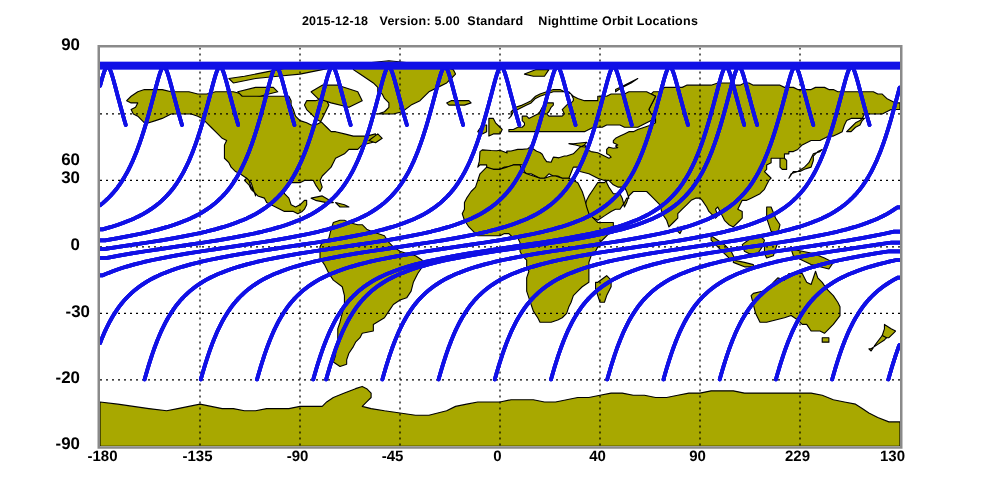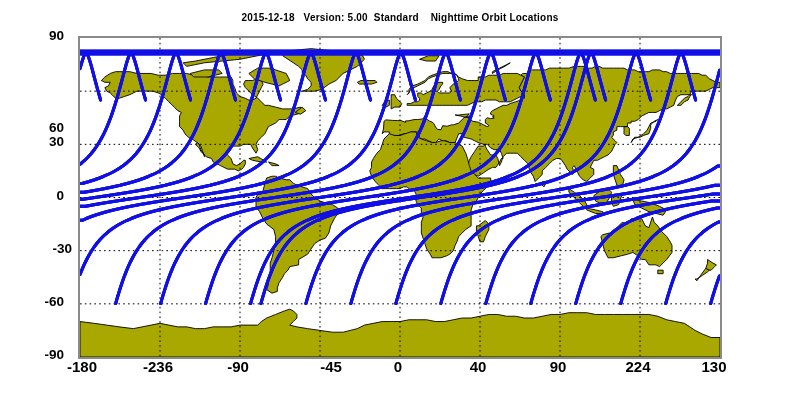--- a/index.html
+++ b/index.html
@@ -38,52 +38,52 @@
   .ytick{
     position:absolute;right:0;
     font-size:13.5px;font-weight:bold;color:#000;
     text-align:right;line-height:1;
     transform:translateY(-50%);
     white-space:nowrap;
   }
   #ylabels{position:absolute;left:0px;top:36px;width:72px;height:319px;}
   .xtick{
     position:absolute;top:0;
-    font-size:15px;font-weight:bold;color:#000;
+    font-size:12px;font-weight:bold;color:#000;
     text-align:center;line-height:1;
     transform:translateX(-50%);
     white-space:nowrap;
   }
   #xlabels{position:absolute;left:78px;top:359px;width:640px;height:22px;}
 </style>
 </head>
 <body>
 
 <div id="fig">
 
   <div id="title">2015-12-18   Version: 5.00  Standard    Nighttime Orbit Locations</div>
 
   <div id="ylabels">
       <div class="ytick" style="top: 0px; right: 8px;">90</div>
       <div class="ytick" style="top: 53.1667px; right: 8px; margin-top: 39px;">60</div>
       <div class="ytick" style="top: 106.333px; right: 8px; margin-left: 31px;">30</div>
       <div class="ytick" style="top: 159.5px; right: 8px;">0</div>
       <div class="ytick" style="top: 212.667px; right: 0;">-30</div>
-      <div class="ytick" style="top: 265.833px; right: 8px;">-60</div>
+      <div class="ytick" style="top: 265.833px; right: 8px;">-20</div>
       <div class="ytick" style="top: 319px; right: 8px;">-90</div>
     </div>
   <div id="xlabels">
       <div class="xtick" style="left: 4px;">-180</div>
-      <div class="xtick" style="left: 80px;">-236</div>
+      <div class="xtick" style="left: 80px;">-135</div>
       <div class="xtick" style="left: 160px;">-90</div>
-      <div class="xtick" style="left: 253px;">-45</div>
+      <div class="xtick" style="left: 236px;">-45</div>
       <div class="xtick" style="left: 320px;">0</div>
       <div class="xtick" style="left: 400px;">40</div>
       <div class="xtick" style="left: 480px;">90</div>
-      <div class="xtick" style="left: 560px;">224</div>
+      <div class="xtick" style="left: 560px;">229</div>
       <div class="xtick" style="left: 636px;">130</div>
     </div>
 
   <div id="plot">
     <div id="plotinner">
       <svg id="mapsvg" viewBox="0 0 640 319" preserveAspectRatio="none">
           <path d="M302.22 95.70 L303.47 90.91 L304.00 83.29 L305.78 81.88 L312.89 82.41 L317.33 82.59 L320.00 82.23 L325.69 84.36 L325.33 82.94 L328.89 82.76 L334.22 81.52 L337.78 81.52 L342.22 80.99 L344.89 78.86 L344.18 78.51 L344.53 80.10 L346.67 81.17 L349.33 82.94 L352.00 84.00 L353.78 85.42 L355.56 88.97 L357.33 91.27 L360.89 91.80 L362.67 87.73 L366.22 88.08 L367.11 88.26 L371.56 86.84 L373.33 86.84 L378.67 85.07 L384.00 79.75 L387.56 77.98 L389.33 79.75 L384.89 79.22 L380.44 77.98 L376.89 77.45 L375.11 76.91 L378.67 77.09 L382.22 76.56 L385.78 76.21 L389.33 75.85 L387.56 77.98 L389.33 79.75 L391.11 82.41 L392.89 83.29 L398.22 84.18 L403.56 86.84 L407.11 88.61 L408.89 87.73 L407.11 85.95 L405.33 85.07 L405.33 81.52 L407.11 79.75 L410.67 80.64 L414.22 80.10 L412.44 78.86 L414.22 77.98 L412.44 77.09 L410.67 76.21 L410.67 74.43 L412.44 72.66 L416.00 70.89 L419.56 69.12 L423.11 67.34 L426.67 67.34 L430.22 65.57 L435.56 63.80 L440.89 62.03 L444.44 60.26 L444.44 56.71 L440.89 53.17 L439.11 49.62 L440.89 46.08 L442.67 42.53 L444.44 38.99 L440.89 37.22 L442.67 35.44 L448.00 35.44 L449.78 33.67 L451.56 31.90 L455.11 31.90 L458.67 31.90 L462.22 31.90 L465.78 31.90 L469.33 30.13 L472.89 30.13 L476.44 30.13 L480.00 30.13 L483.56 30.13 L488.89 30.13 L494.22 28.36 L497.78 28.36 L501.33 28.36 L504.89 28.36 L508.44 30.13 L512.00 30.13 L515.56 28.36 L519.11 28.36 L522.67 30.13 L526.22 30.13 L529.78 30.13 L533.33 30.13 L536.89 30.13 L540.44 30.13 L544.00 30.13 L547.56 31.90 L551.11 31.90 L554.67 31.90 L558.22 33.67 L561.78 33.67 L565.33 33.67 L568.89 33.67 L572.44 31.90 L576.00 31.90 L579.56 31.90 L583.11 33.67 L586.67 33.67 L590.22 35.44 L593.78 35.44 L597.33 35.44 L600.89 35.44 L604.44 35.44 L608.00 35.44 L611.56 35.44 L615.11 35.44 L618.67 35.44 L622.22 37.22 L625.78 37.22 L629.33 40.76 L632.89 42.53 L636.44 44.31 L640.00 44.31 L640.00 49.62 L636.44 49.62 L632.89 49.62 L629.33 51.39 L625.78 53.17 L622.22 53.17 L618.67 53.17 L615.11 53.17 L611.56 53.17 L609.78 56.71 L608.00 58.48 L604.44 60.26 L600.89 63.80 L597.33 67.34 L600.89 67.34 L604.44 63.80 L608.00 62.03 L609.78 58.48 L611.56 56.71 L608.00 56.71 L604.44 56.71 L600.89 56.71 L597.33 58.48 L595.56 62.03 L593.78 67.34 L590.22 69.12 L586.67 70.89 L583.11 70.89 L579.56 72.66 L576.00 74.43 L572.44 74.43 L568.89 74.43 L565.33 76.21 L561.78 77.98 L558.22 81.52 L554.67 83.29 L551.11 83.29 L551.11 85.07 L547.56 85.07 L547.56 88.61 L544.00 88.61 L544.00 92.16 L544.00 95.70 L545.78 97.47 L549.33 97.47 L549.33 93.93 L549.33 90.38 L547.56 88.61 L544.00 88.61 L540.44 88.61 L536.89 88.61 L536.89 92.16 L533.33 93.93 L533.33 97.47 L531.56 99.24 L535.11 102.79 L536.89 104.56 L535.11 106.33 L533.33 109.88 L531.56 113.42 L528.00 116.97 L524.44 118.74 L520.89 120.51 L517.33 122.28 L513.78 122.28 L512.00 125.83 L510.22 129.37 L513.78 131.14 L513.78 136.46 L510.22 140.01 L506.67 143.55 L503.11 141.78 L499.56 138.23 L497.78 134.69 L496.00 131.14 L494.22 127.60 L492.44 129.37 L494.22 134.69 L492.44 136.46 L487.11 131.14 L485.33 127.60 L481.78 122.28 L480.00 120.51 L476.44 120.51 L472.89 122.28 L469.33 125.83 L465.78 129.37 L462.22 132.92 L462.22 136.46 L458.67 140.01 L455.11 143.55 L453.33 138.23 L449.78 132.92 L448.00 125.83 L444.44 122.28 L440.89 118.74 L437.33 115.19 L433.78 115.19 L430.22 115.19 L426.67 115.19 L423.11 118.74 L421.33 124.06 L419.56 127.60 L417.78 120.51 L416.00 116.97 L410.67 116.97 L407.11 111.65 L405.33 108.11 L405.33 106.33 L403.56 108.11 L398.22 108.11 L394.67 113.42 L391.11 118.74 L389.33 122.28 L387.56 127.60 L385.78 132.92 L389.33 134.69 L394.67 136.46 L398.22 138.23 L403.56 134.69 L408.89 131.14 L412.44 129.37 L416.00 129.37 L419.56 124.06 L421.33 120.51 L423.11 120.51 L421.33 115.19 L419.56 111.65 L414.22 111.65 L410.67 109.88 L407.11 106.33 L403.56 106.33 L398.22 104.56 L394.67 102.79 L391.11 101.02 L384.00 99.24 L382.22 95.70 L378.67 95.70 L375.11 104.56 L373.33 104.56 L369.78 104.56 L366.22 102.79 L362.67 102.79 L359.11 101.02 L355.56 104.56 L352.00 104.56 L348.44 102.79 L344.89 101.02 L341.33 101.02 L339.56 99.24 L337.78 93.93 L334.22 93.93 L330.67 93.93 L327.11 95.70 L323.56 95.70 L320.00 97.47 L316.44 97.47 L311.11 97.47 L309.33 95.70 L309.33 93.93 L307.56 93.93 L304.00 93.93 L302.22 95.70 Z" fill="#a8a800" stroke="#000000" stroke-width="0.9" stroke-linejoin="round"></path>
           <path d="M327.11 56.71 L328.89 54.94 L328.89 51.39 L332.44 47.85 L337.78 46.08 L341.33 44.31 L344.89 42.53 L348.44 38.99 L352.00 37.22 L357.33 35.44 L362.67 33.67 L368.00 33.67 L371.56 35.44 L375.11 35.44 L376.89 37.22 L378.67 38.99 L382.22 40.76 L387.56 42.53 L391.11 42.53 L394.67 42.53 L398.22 42.53 L398.22 38.99 L401.78 38.99 L405.33 38.99 L408.89 37.22 L412.44 37.22 L416.00 37.22 L419.56 37.22 L423.11 35.44 L426.67 35.44 L430.22 35.44 L433.78 35.44 L437.33 35.44 L440.89 37.22 L444.44 38.99 L442.67 42.53 L440.89 46.08 L439.11 49.62 L440.89 53.17 L444.44 56.71 L440.89 58.48 L437.33 60.26 L433.78 62.03 L430.22 63.80 L426.67 63.80 L423.11 63.80 L419.56 63.80 L416.00 62.03 L412.44 62.03 L408.89 62.03 L405.33 62.03 L401.78 63.80 L398.22 63.80 L394.67 63.80 L391.11 65.57 L387.56 67.34 L384.00 67.34 L380.44 67.34 L376.89 67.34 L373.33 67.34 L369.78 67.34 L366.22 67.34 L362.67 67.34 L359.11 67.34 L355.56 67.34 L352.00 67.34 L348.44 67.34 L344.89 67.34 L341.33 67.34 L337.78 67.34 L334.22 67.34 L330.67 67.34 L328.89 67.34 L327.11 67.34 L327.11 65.57 L330.67 65.57 L334.22 63.80 L336.00 63.80 L337.78 63.80 L339.56 62.03 L339.56 60.26 L337.78 58.48 L337.78 54.94 L339.56 54.94 L341.33 54.94 L343.11 56.71 L346.67 54.94 L350.22 53.17 L352.00 51.39 L353.78 47.85 L355.56 46.08 L357.33 44.31 L360.89 44.31 L362.67 44.31 L362.67 46.08 L360.89 47.85 L359.11 51.39 L357.33 53.17 L359.11 54.94 L362.67 54.94 L366.22 54.94 L369.78 54.94 L371.56 53.17 L369.78 49.62 L373.33 46.08 L376.89 44.31 L378.67 42.53 L378.67 40.76 L376.89 37.22 L373.33 35.44 L369.78 35.44 L366.22 35.44 L362.67 35.44 L357.33 37.22 L352.00 38.99 L348.44 40.76 L344.89 44.31 L341.33 46.08 L337.78 47.85 L334.22 49.62 L330.67 51.39 L328.89 54.94 L327.11 56.71 Z" fill="#a8a800" stroke="#000000" stroke-width="0.9" stroke-linejoin="round"></path>
           <path d="M289.78 132.92 L291.56 129.37 L291.56 124.06 L293.33 120.51 L296.89 115.19 L300.44 111.65 L302.22 106.33 L304.00 101.02 L309.33 95.70 L314.67 97.47 L320.00 97.47 L325.33 95.70 L330.67 93.93 L336.00 93.93 L337.78 99.24 L341.33 101.02 L346.67 102.79 L352.00 104.56 L355.56 104.56 L360.89 102.79 L364.44 102.79 L369.78 104.56 L375.11 104.56 L378.67 106.33 L382.22 108.11 L385.78 115.19 L387.56 120.51 L389.33 127.60 L391.11 132.92 L394.67 136.46 L398.22 140.01 L401.78 140.01 L405.33 140.01 L410.67 140.01 L410.67 143.55 L407.11 148.87 L403.56 152.41 L400.00 155.96 L398.22 159.50 L396.44 163.04 L392.89 166.59 L391.11 171.91 L391.11 177.22 L391.11 182.54 L391.11 187.86 L385.78 191.40 L382.22 194.94 L378.67 198.49 L376.89 203.81 L375.11 207.35 L373.33 212.67 L369.78 216.21 L366.22 217.98 L360.89 219.76 L355.56 219.76 L352.00 219.76 L350.22 216.21 L346.67 210.89 L344.89 205.58 L343.11 200.26 L341.33 194.94 L341.33 189.63 L341.33 184.31 L343.11 178.99 L341.33 175.45 L341.33 170.13 L337.78 166.59 L336.00 163.04 L336.00 159.50 L336.00 155.96 L334.22 152.41 L330.67 152.41 L327.11 148.87 L323.56 148.87 L320.00 150.64 L316.44 150.64 L312.89 150.64 L309.33 150.64 L305.78 150.64 L302.22 150.64 L298.67 147.09 L295.11 143.55 L291.56 138.23 L289.78 132.92 Z" fill="#a8a800" stroke="#000000" stroke-width="0.9" stroke-linejoin="round"></path>
           <path d="M396.44 187.86 L398.22 187.86 L405.33 182.54 L408.89 186.08 L408.89 191.40 L405.33 198.49 L403.56 203.81 L400.00 203.81 L398.22 198.49 L396.44 193.17 L396.44 187.86 Z" fill="#a8a800" stroke="#000000" stroke-width="0.9" stroke-linejoin="round"></path>

